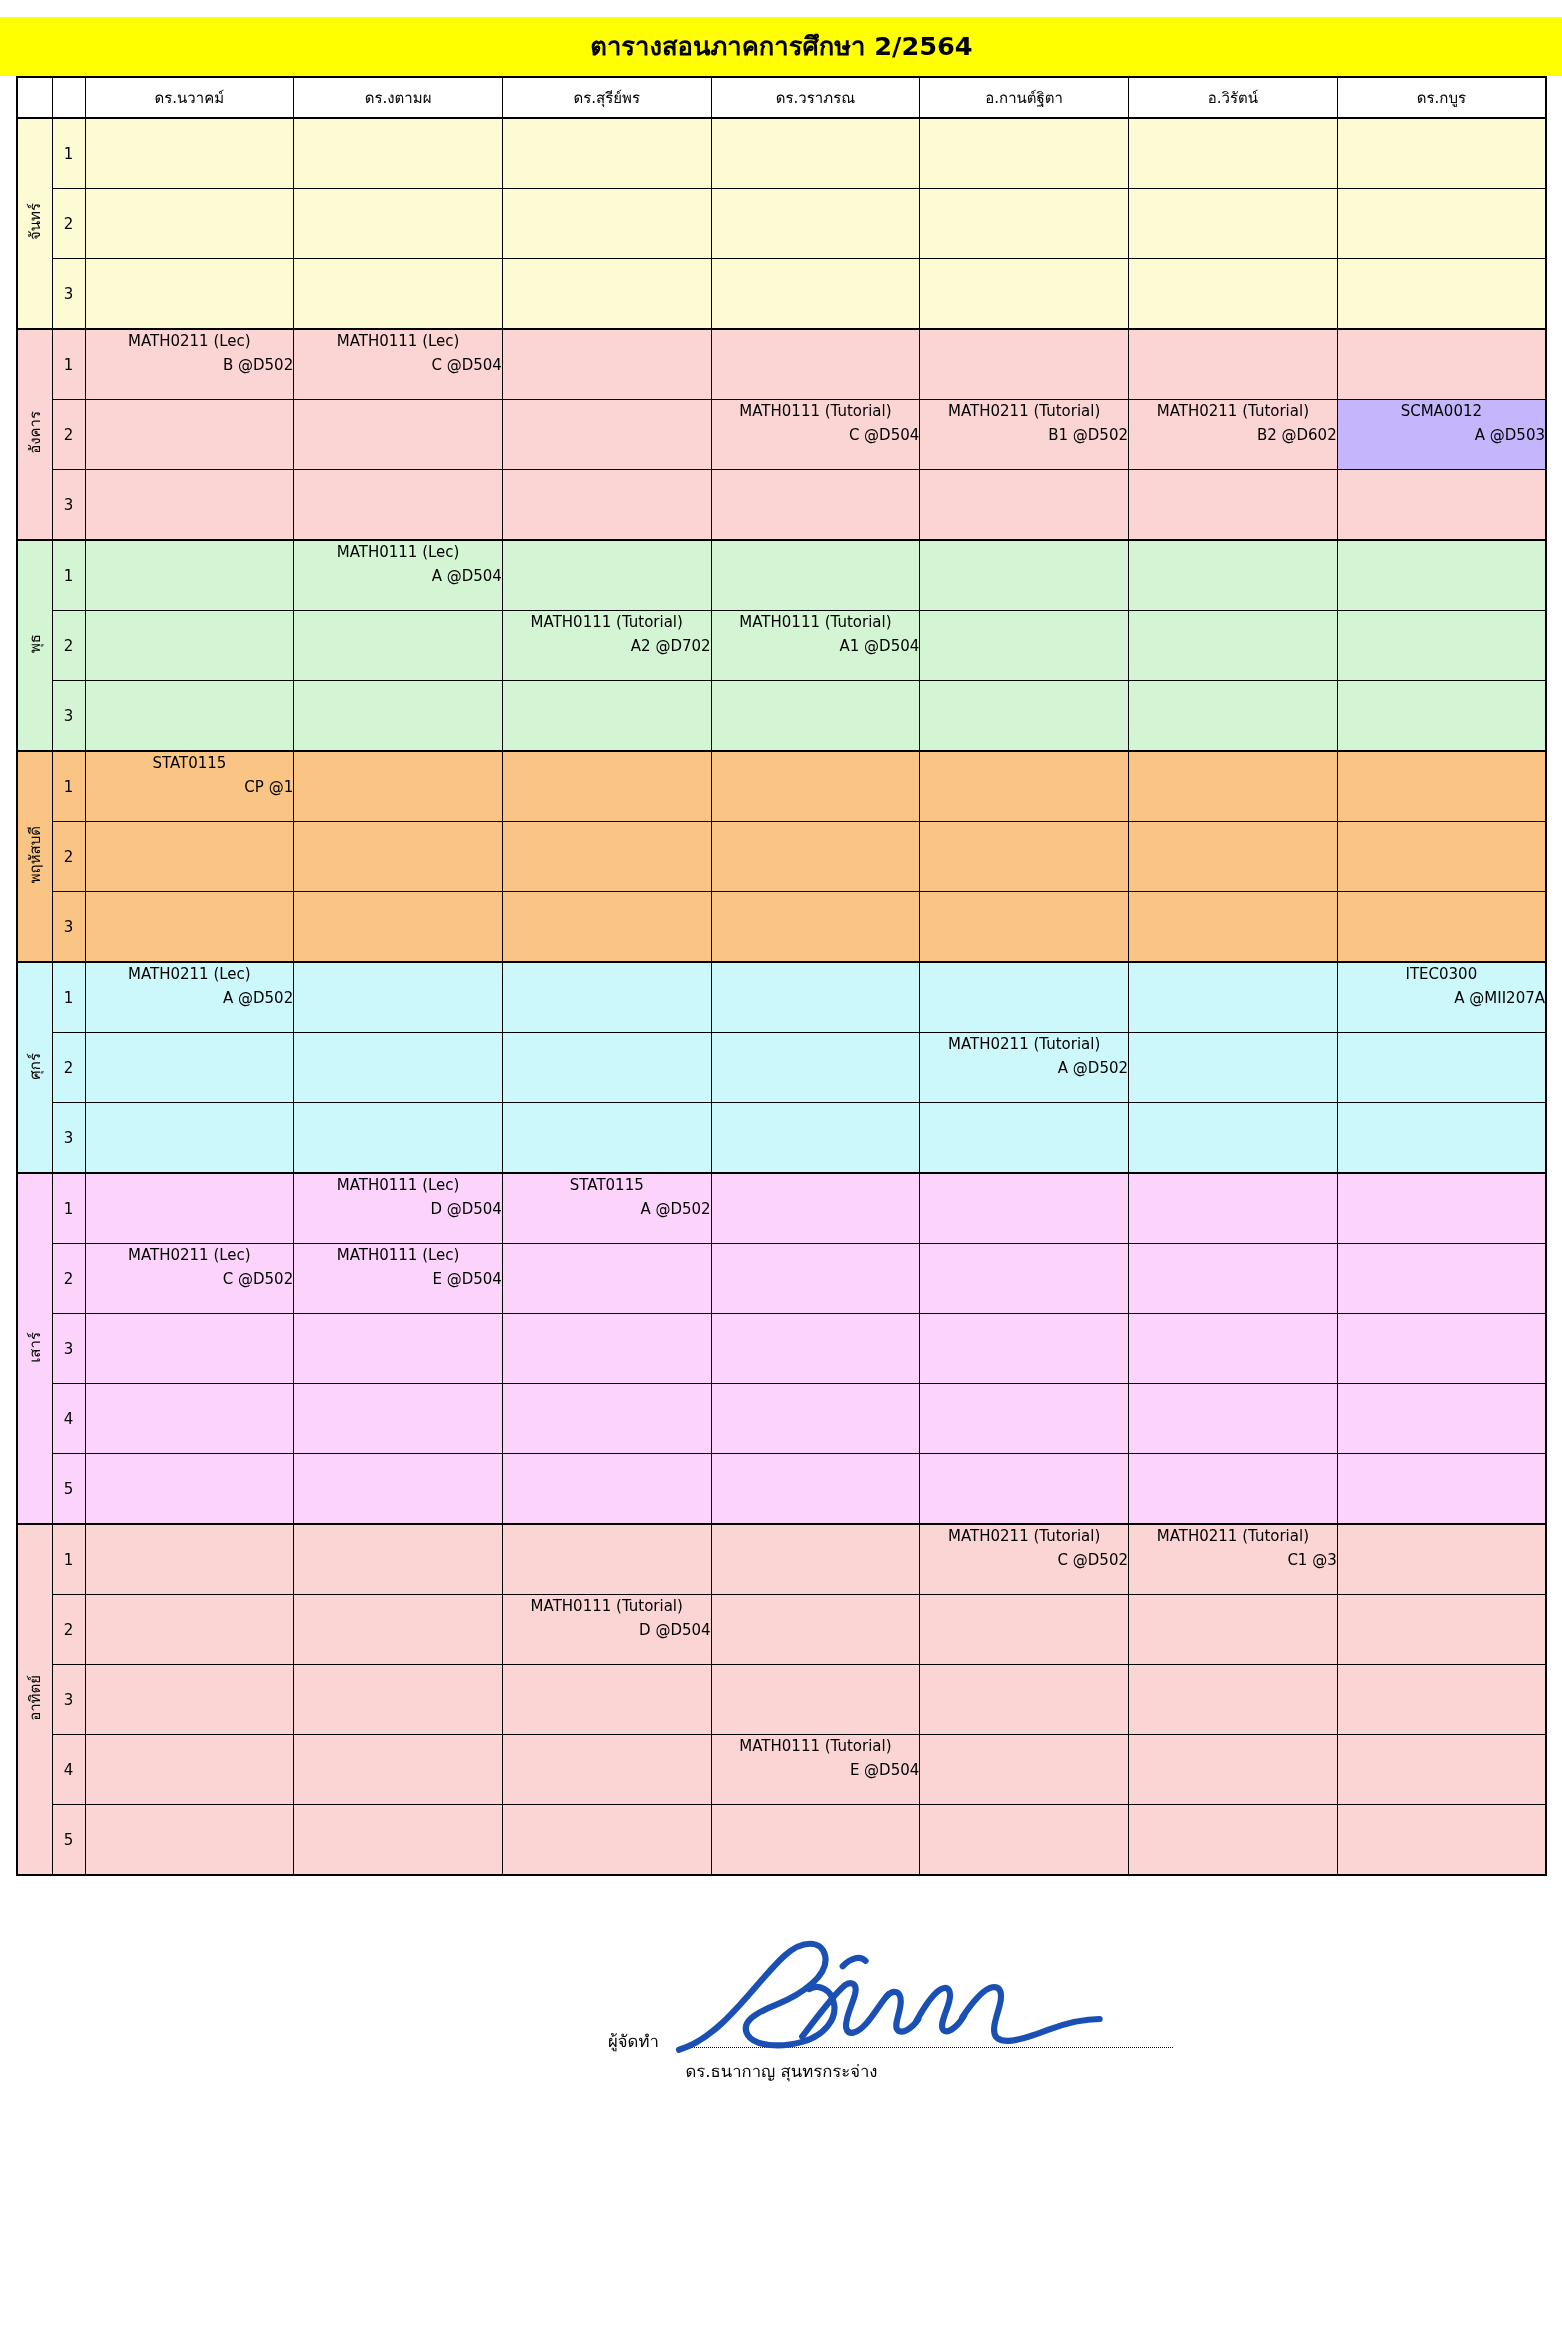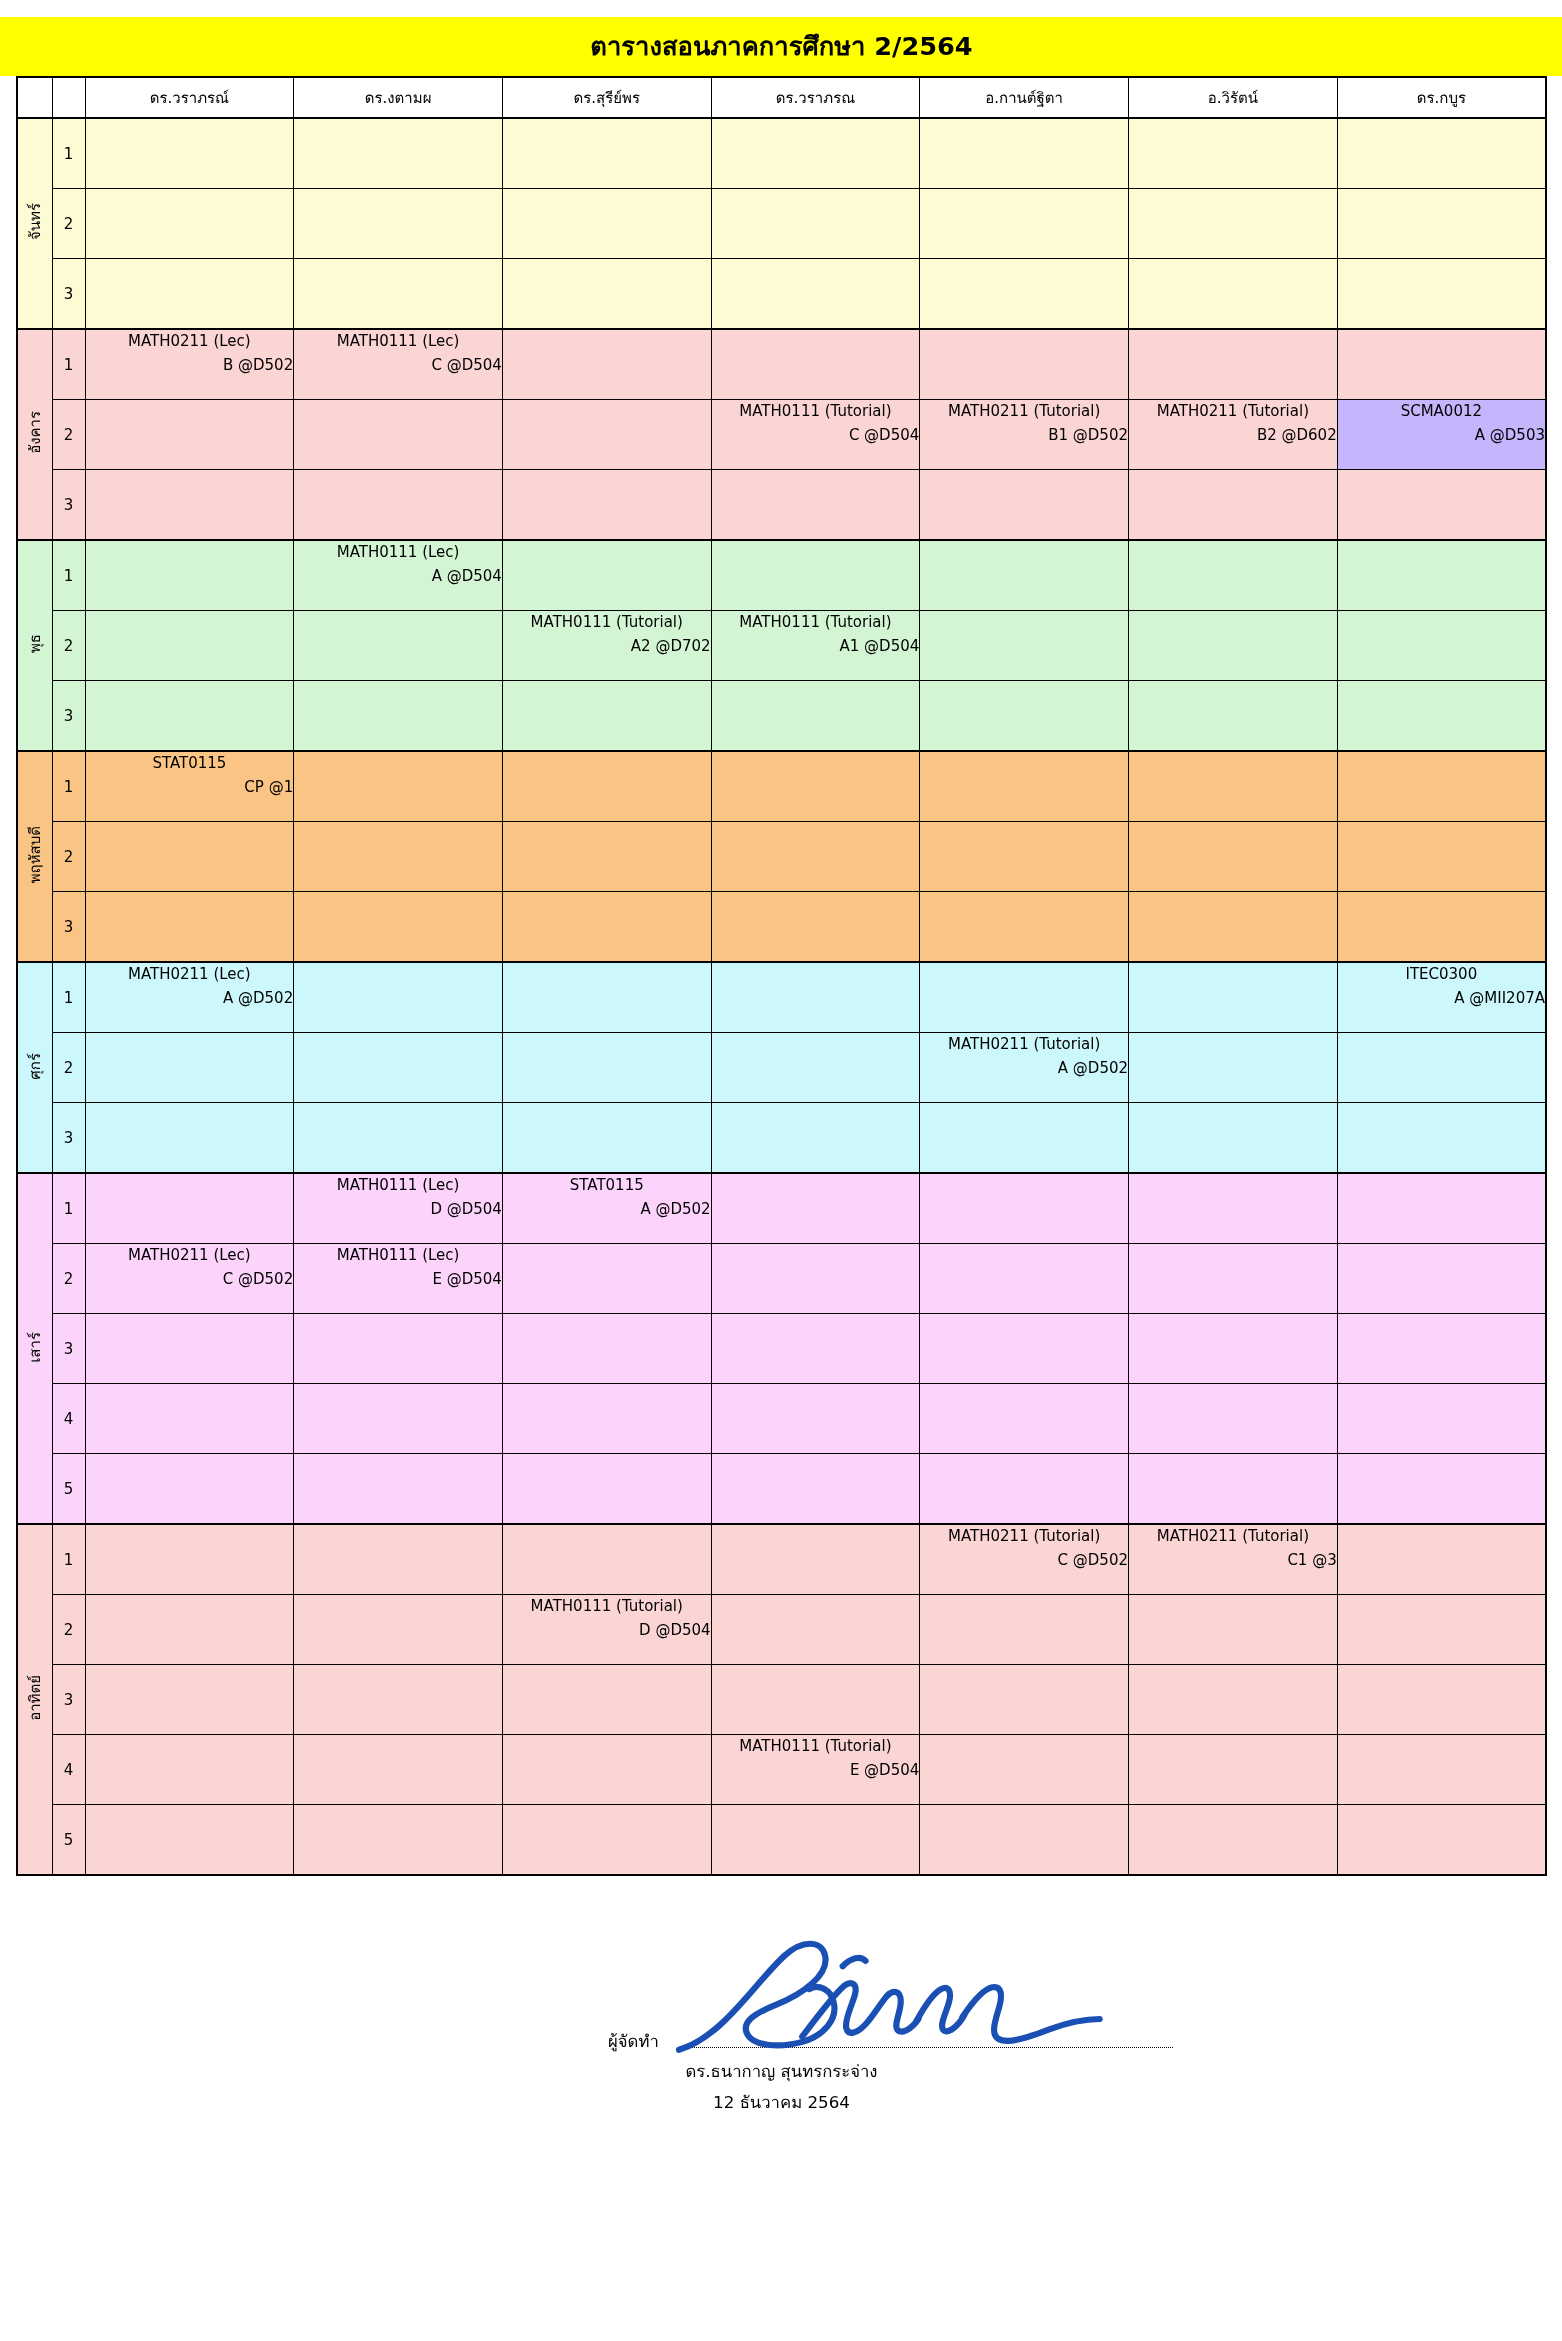--- a/index.html
+++ b/index.html
@@ -161,21 +161,21 @@
           <col>
           <col>
           <col>
           <col>
           <col>
       </colgroup>
       <thead>
         <tr id="header-row">
           <th class="blank-head"></th>
           <th class="blank-head"></th>
-        <th class="teacher-head">ดร.วราภรณ์</th>
+        <th class="teacher-head">ดร.นวาคม์</th>
             <th class="teacher-head">ดร.งตามผ</th>
             <th class="teacher-head">ดร.สุรีย์พร</th>
             <th class="teacher-head">ดร.วราภรณ</th>
             <th class="teacher-head">อ.กานต์ฐิตา</th>
             <th class="teacher-head">อ.วิรัตน์</th>
             <th class="teacher-head">ดร.กบูร</th>
           </tr>
       </thead>
       <tbody id="schedule-body">
           <tr class="group-start">
@@ -509,17 +509,16 @@
       <g fill="none" stroke="#1a4fb4" stroke-width="7" stroke-linecap="round" stroke-linejoin="round">
         <path d="M10 135 C 60 120, 95 60, 130 28 C 150 10, 172 10, 176 28 C 181 50, 150 72, 120 84 C 95 94, 80 104, 88 118 C 96 131, 125 133, 150 126 C 175 119, 190 100, 186 82 C 183 66, 168 60, 158 66"></path>
         <path d="M150 120 C 168 96, 186 72, 198 62 C 206 56, 213 60, 210 72 C 207 84, 198 100, 200 110 C 202 119, 212 117, 222 106 C 232 95, 240 80, 248 72"></path>
         <path d="M246 74 C 254 66, 262 68, 262 80 C 262 92, 254 106, 258 112 C 262 118, 274 112, 282 100"></path>
         <path d="M280 102 C 290 84, 300 70, 308 66 C 316 62, 320 68, 317 80 C 314 92, 306 106, 310 112 C 314 118, 326 110, 334 96"></path>
         <path d="M332 98 C 344 80, 356 66, 366 64 C 376 62, 378 72, 374 86 C 370 100, 364 116, 372 122 C 382 129, 404 122, 430 112 C 452 104, 470 100, 488 100"></path>
         <path d="M196 40 C 206 30, 216 28, 222 34"></path>
       </g>
     </svg>
     <div class="sig-name">ดร.ธนากาญ สุนทรกระจ่าง</div>
-    <div class="sig-date">12 ธันวาคม 2564</div>
   </div>
 
 </div>
 
 
 </body></html>

